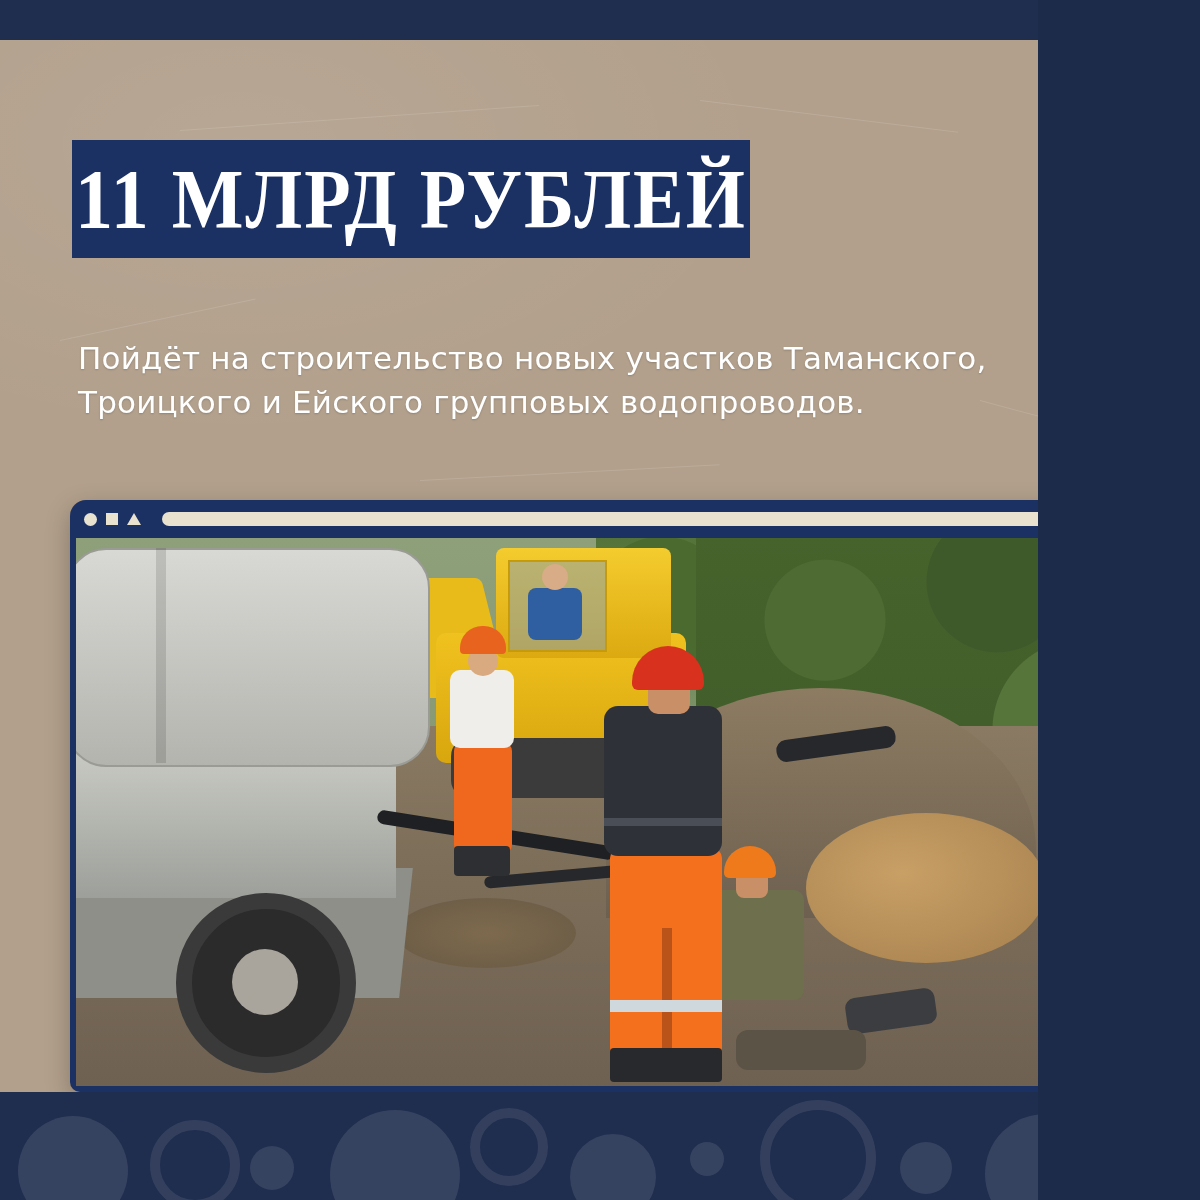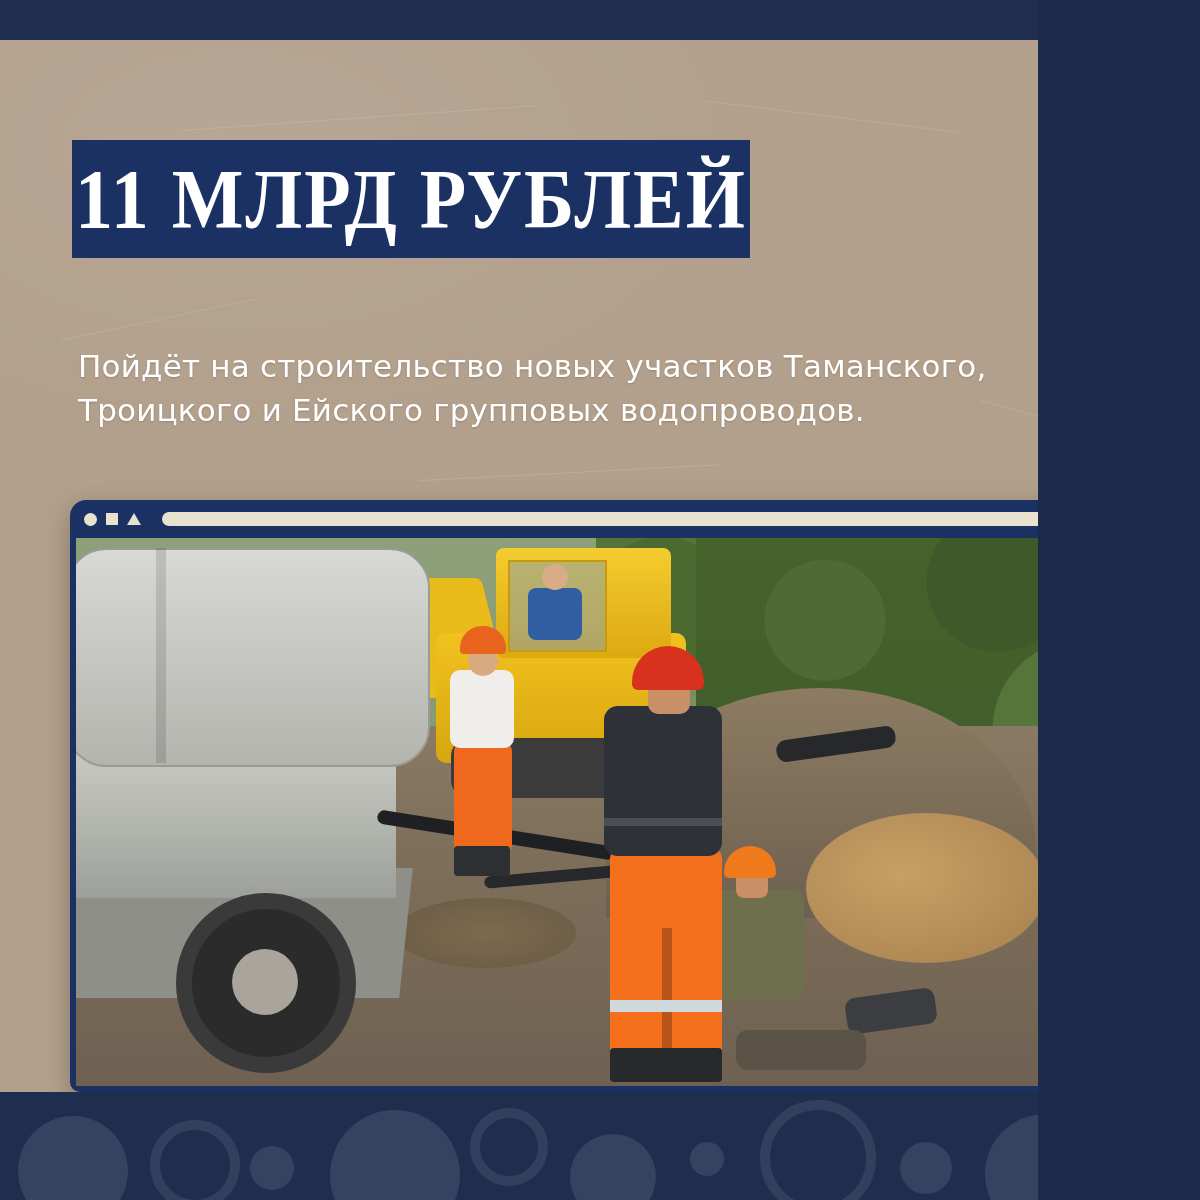--- a/index.html
+++ b/index.html
@@ -59,21 +59,21 @@
     font-size: 76px;
     letter-spacing: 2px;
     line-height: 1;
     white-space: nowrap;
     transform: scaleY(1.12);
   }
 
   
   .subtitle {
     position: absolute;
-    left: 78px; top: 344px;
+    left: 78px; top: 336px;
     width: 1000px;
     color: #ffffff;
     font-size: 31px;
     line-height: 1.42;
     letter-spacing: 0.2px;
     font-family: "DejaVu Sans", sans-serif;
     text-shadow: 0 1px 2px rgba(0,0,0,0.18);
   }
 
   

